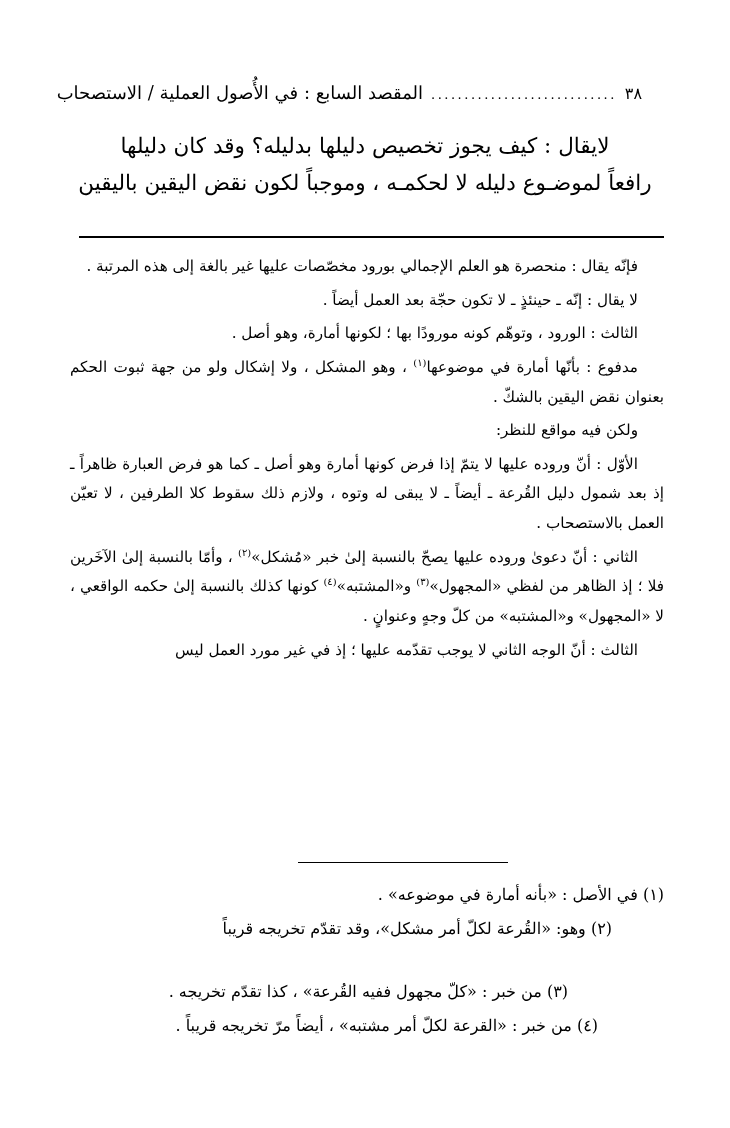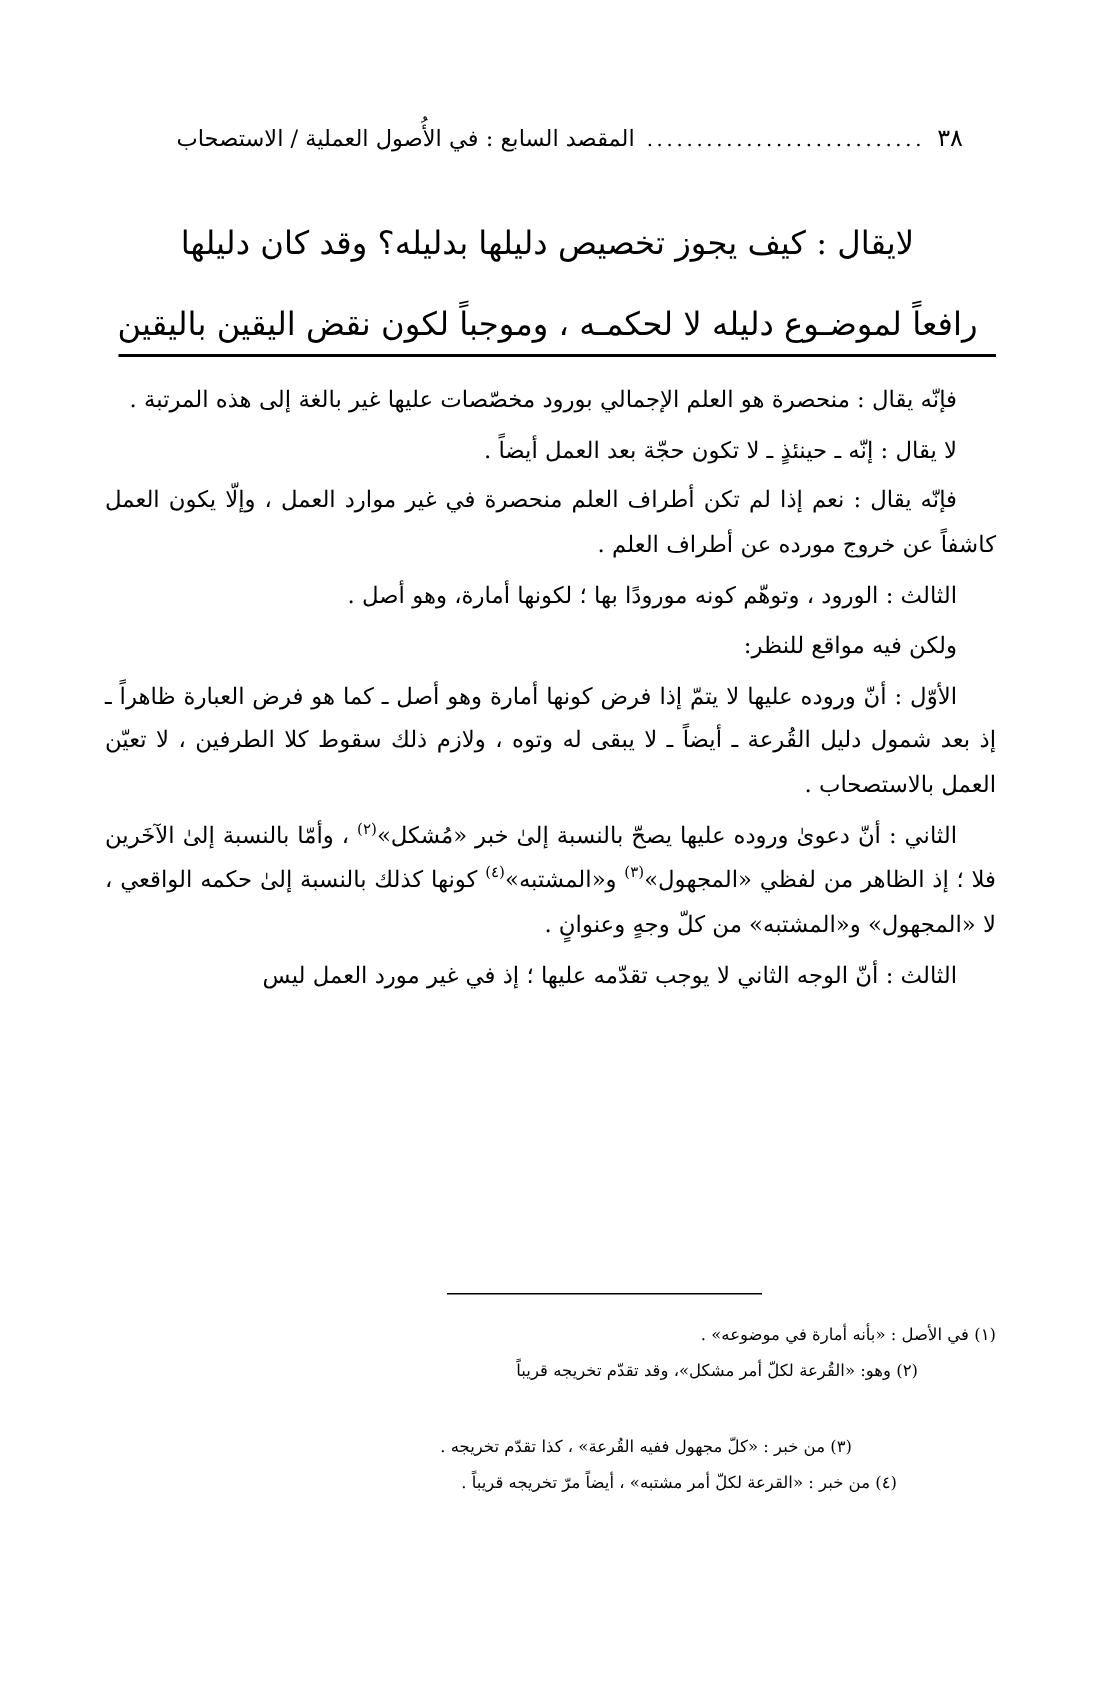--- a/index.html
+++ b/index.html
@@ -40,38 +40,37 @@
     font-size: 16px;
     letter-spacing: 0.5px;
   }
   .header .dots {
     flex: 0 0 auto;
     letter-spacing: 2.5px;
     font-size: 13px;
     padding: 0 2px;
   }
   .header .header-title {
-    font-size: 15px;
+    font-size: 18px;
   }
 
   
   .title-block {
     position: absolute;
     top: 128px;
     right: 66px;
     left: 66px;
     text-align: center;
     font-size: 21.5px;
     line-height: 1.72;
     direction: rtl;
   }
   .title-block .line {
     display: block;
     white-space: nowrap;
-    margin-top: 17px;
   }
 
   
   .rule-main {
     position: absolute;
     top: 236px;
     right: 66px;
     width: 585px;
     height: 0;
     border-top: 2.2px solid #000;
@@ -112,21 +111,21 @@
     border-top: 1.6px solid #000;
   }
 
   
   .footnotes {
     position: absolute;
     top: 878px;
     right: 66px;
     left: 70px;
     direction: rtl;
-    font-size: 11px;
+    font-size: 16px;
     line-height: 2.15;
   }
   .footnotes .fn {
     margin: 0;
     text-align: right;
   }
   .footnotes .fn.f1 { padding-right: 0px; }
   .footnotes .fn.f2 { padding-right: 52px; }
   .footnotes .fn.f3 { padding-right: 96px; margin-top: 28px; }
   .footnotes .fn.f4 { padding-right: 66px; }
@@ -145,22 +144,22 @@
   <div class="title-block">
     <span class="line">لايقال : كيف يجوز تخصيص دليلها بدليله؟ وقد كان دليلها</span>
     <span class="line">رافعاً لموضـوع دليله لا لحكمـه ، وموجباً لكون نقض اليقين باليقين</span>
   </div>
 
   <div class="rule-main"></div>
 
   <div class="body">
     <p class="indent">فإنّه يقال : منحصرة هو العلم الإجمالي بورود مخصّصات عليها غير بالغة إلى هذه المرتبة .</p>
     <p class="indent">لا يقال : إنّه ـ حينئذٍ ـ لا تكون حجّة بعد العمل أيضاً .</p>
-    <p class="indent">فإنّه يقال : نعم إذا لم تكن أطراف العلم منحصرة في غير موارد العمل ، وإلّا يكون العمل كاشفاً عن خروج مورده عن أطراف العلم .</p>
     <p class="indent">الثالث : الورود ، وتوهّم كونه مورودًا بها ؛ لكونها أمارة، وهو أصل .</p>
+    <p class="indent"><span>مدفوع : بأنّها أمارة في موضوعها</span><span class="sup">(١)</span><span> ، وهو المشكل ، ولا إشكال ولو من جهة ثبوت الحكم بعنوان نقض اليقين بالشكّ .</span></p>
     <p class="indent">ولكن فيه مواقع للنظر:</p>
     <p class="indent">الأوّل : أنّ وروده عليها لا يتمّ إذا فرض كونها أمارة وهو أصل ـ كما هو فرض العبارة ظاهراً ـ إذ بعد شمول دليل القُرعة ـ أيضاً ـ لا يبقى له وتوه ، ولازم ذلك سقوط كلا الطرفين ، لا تعيّن العمل بالاستصحاب .</p>
     <p class="indent"><span>الثاني : أنّ دعوىٰ وروده عليها يصحّ بالنسبة إلىٰ خبر «مُشكل»</span><span class="sup">(٢)</span><span> ، وأمّا بالنسبة إلىٰ الآخَرين فلا ؛ إذ الظاهر من لفظي «المجهول»</span><span class="sup">(٣)</span><span> و«المشتبه»</span><span class="sup">(٤)</span><span> كونها كذلك بالنسبة إلىٰ حكمه الواقعي ، لا «المجهول» و«المشتبه» من كلّ وجهٍ وعنوانٍ .</span></p>
     <p class="indent">الثالث : أنّ الوجه الثاني لا يوجب تقدّمه عليها ؛ إذ في غير مورد العمل ليس</p>
   </div>
 
   <div class="rule-foot"></div>
 
   <div class="footnotes">
     <p class="fn f1">(١) في الأصل : «بأنه أمارة في موضوعه» .</p>

